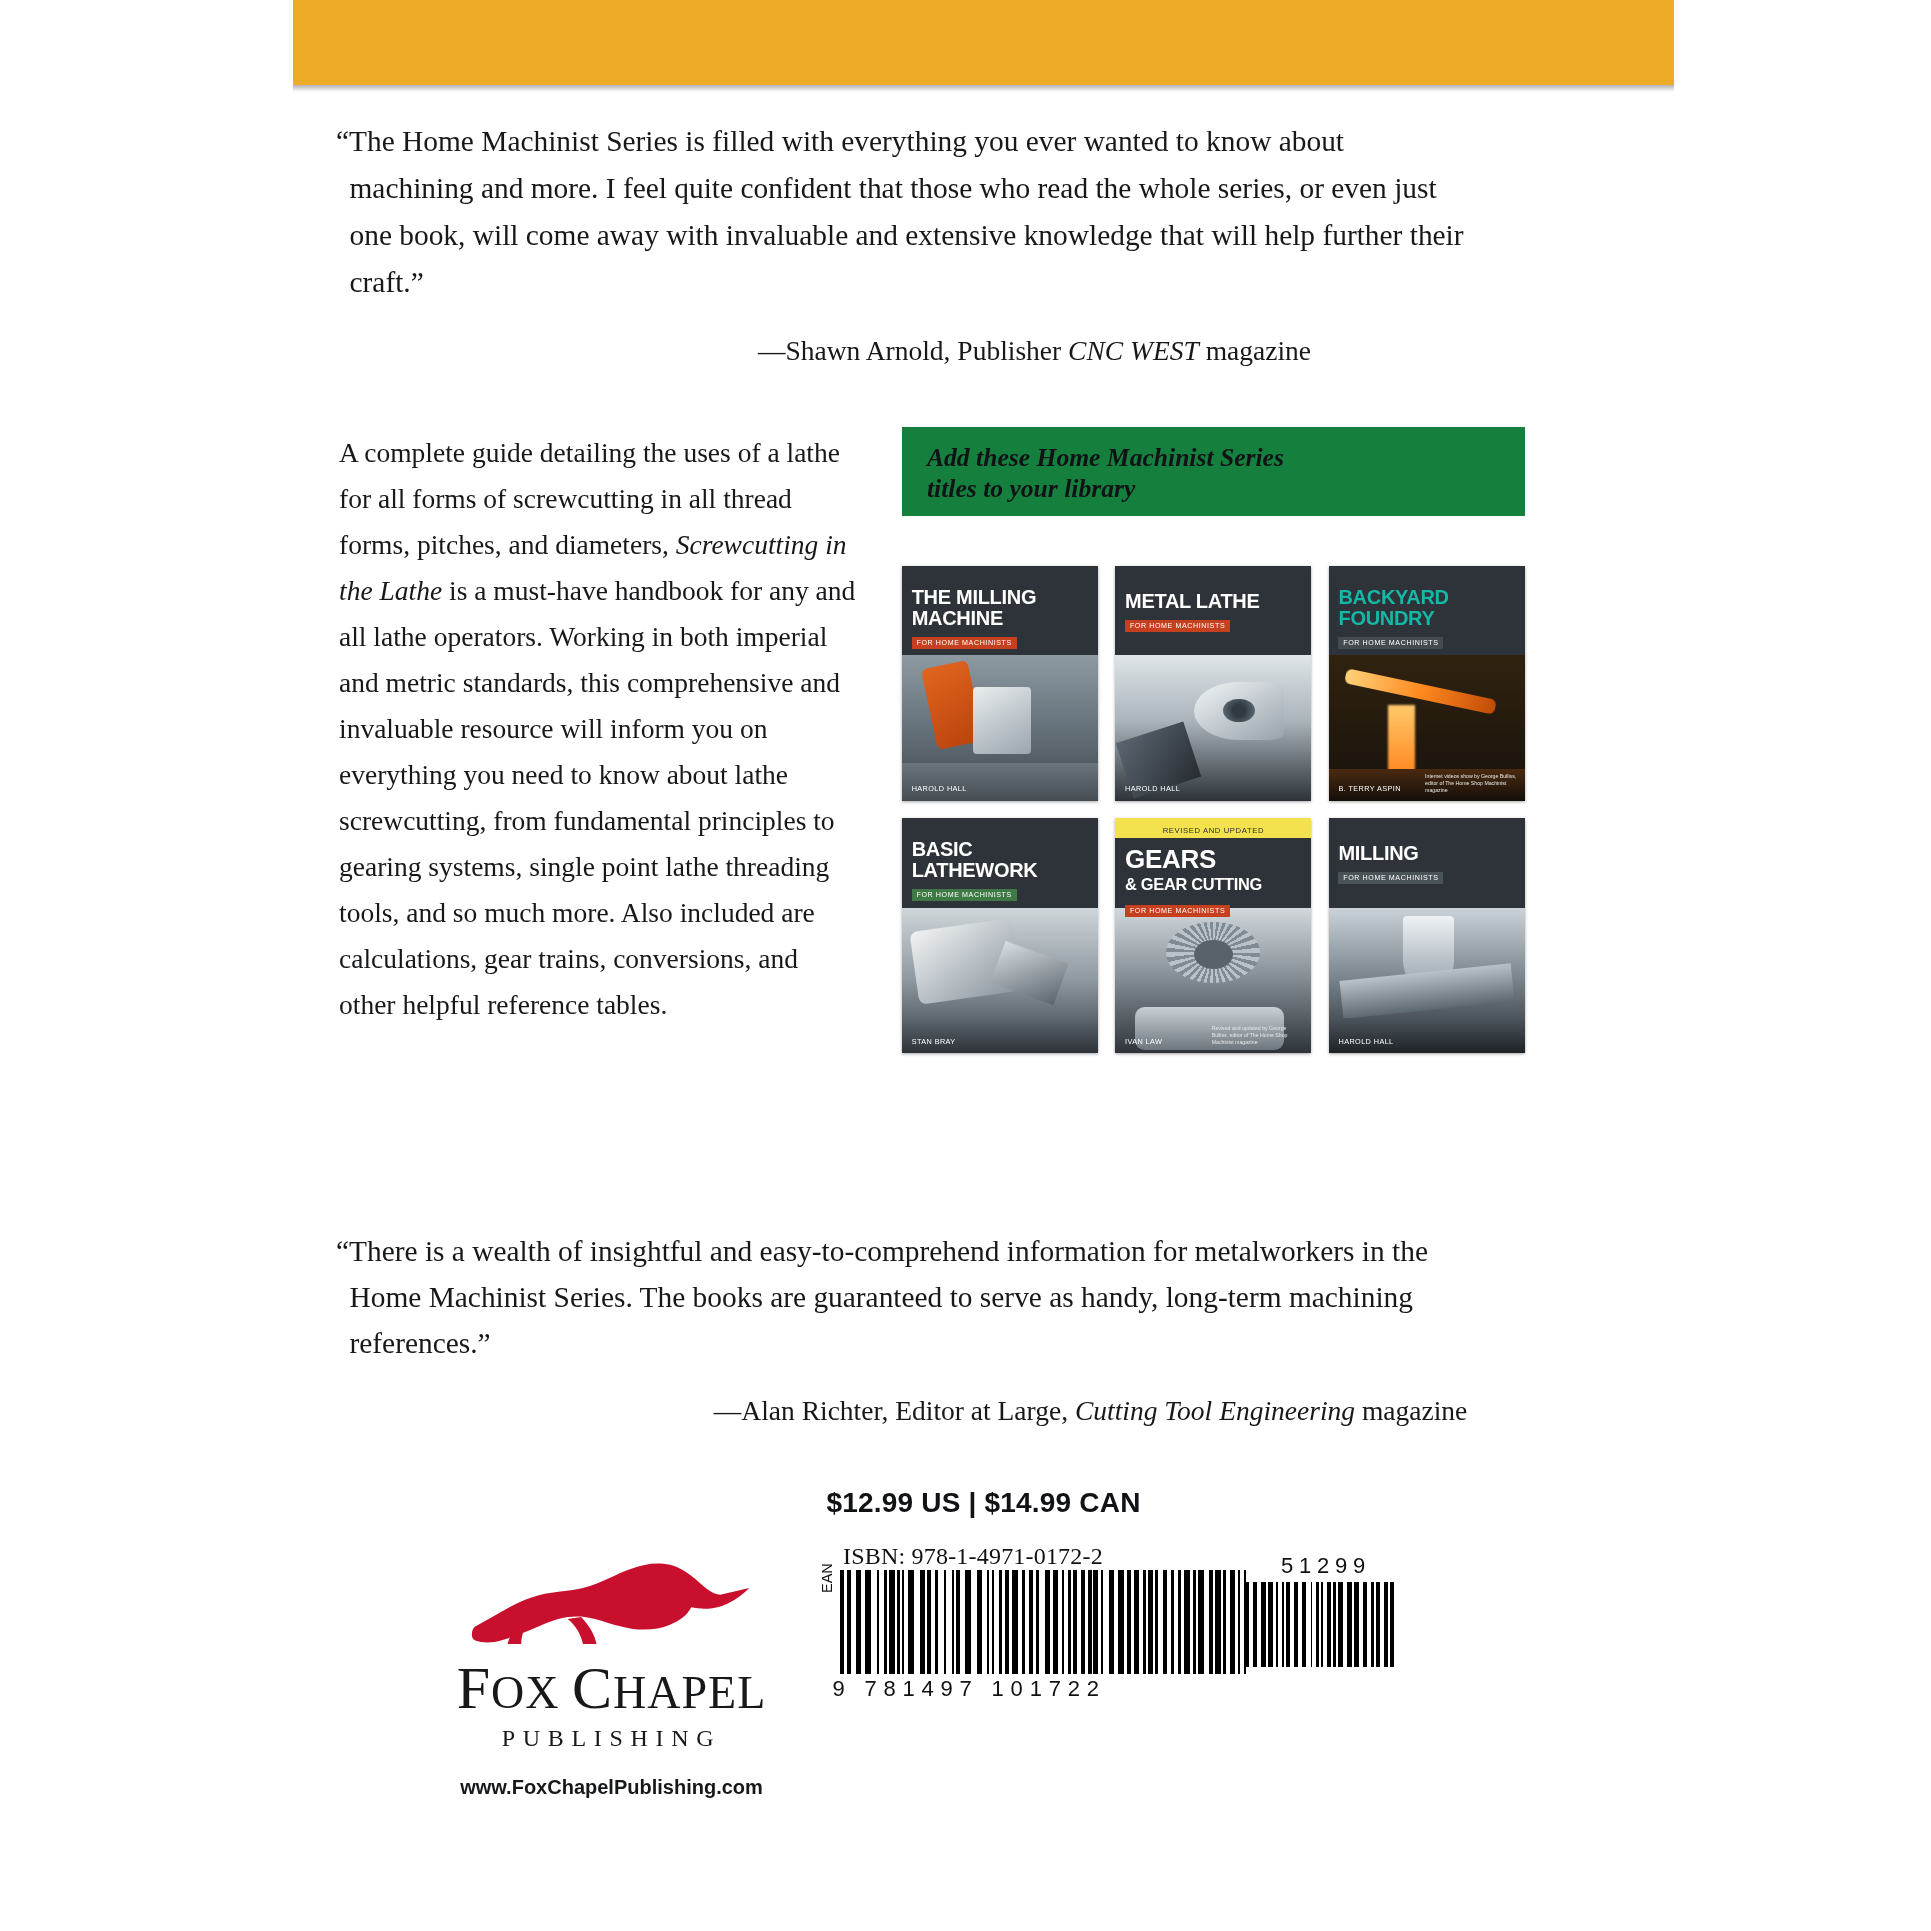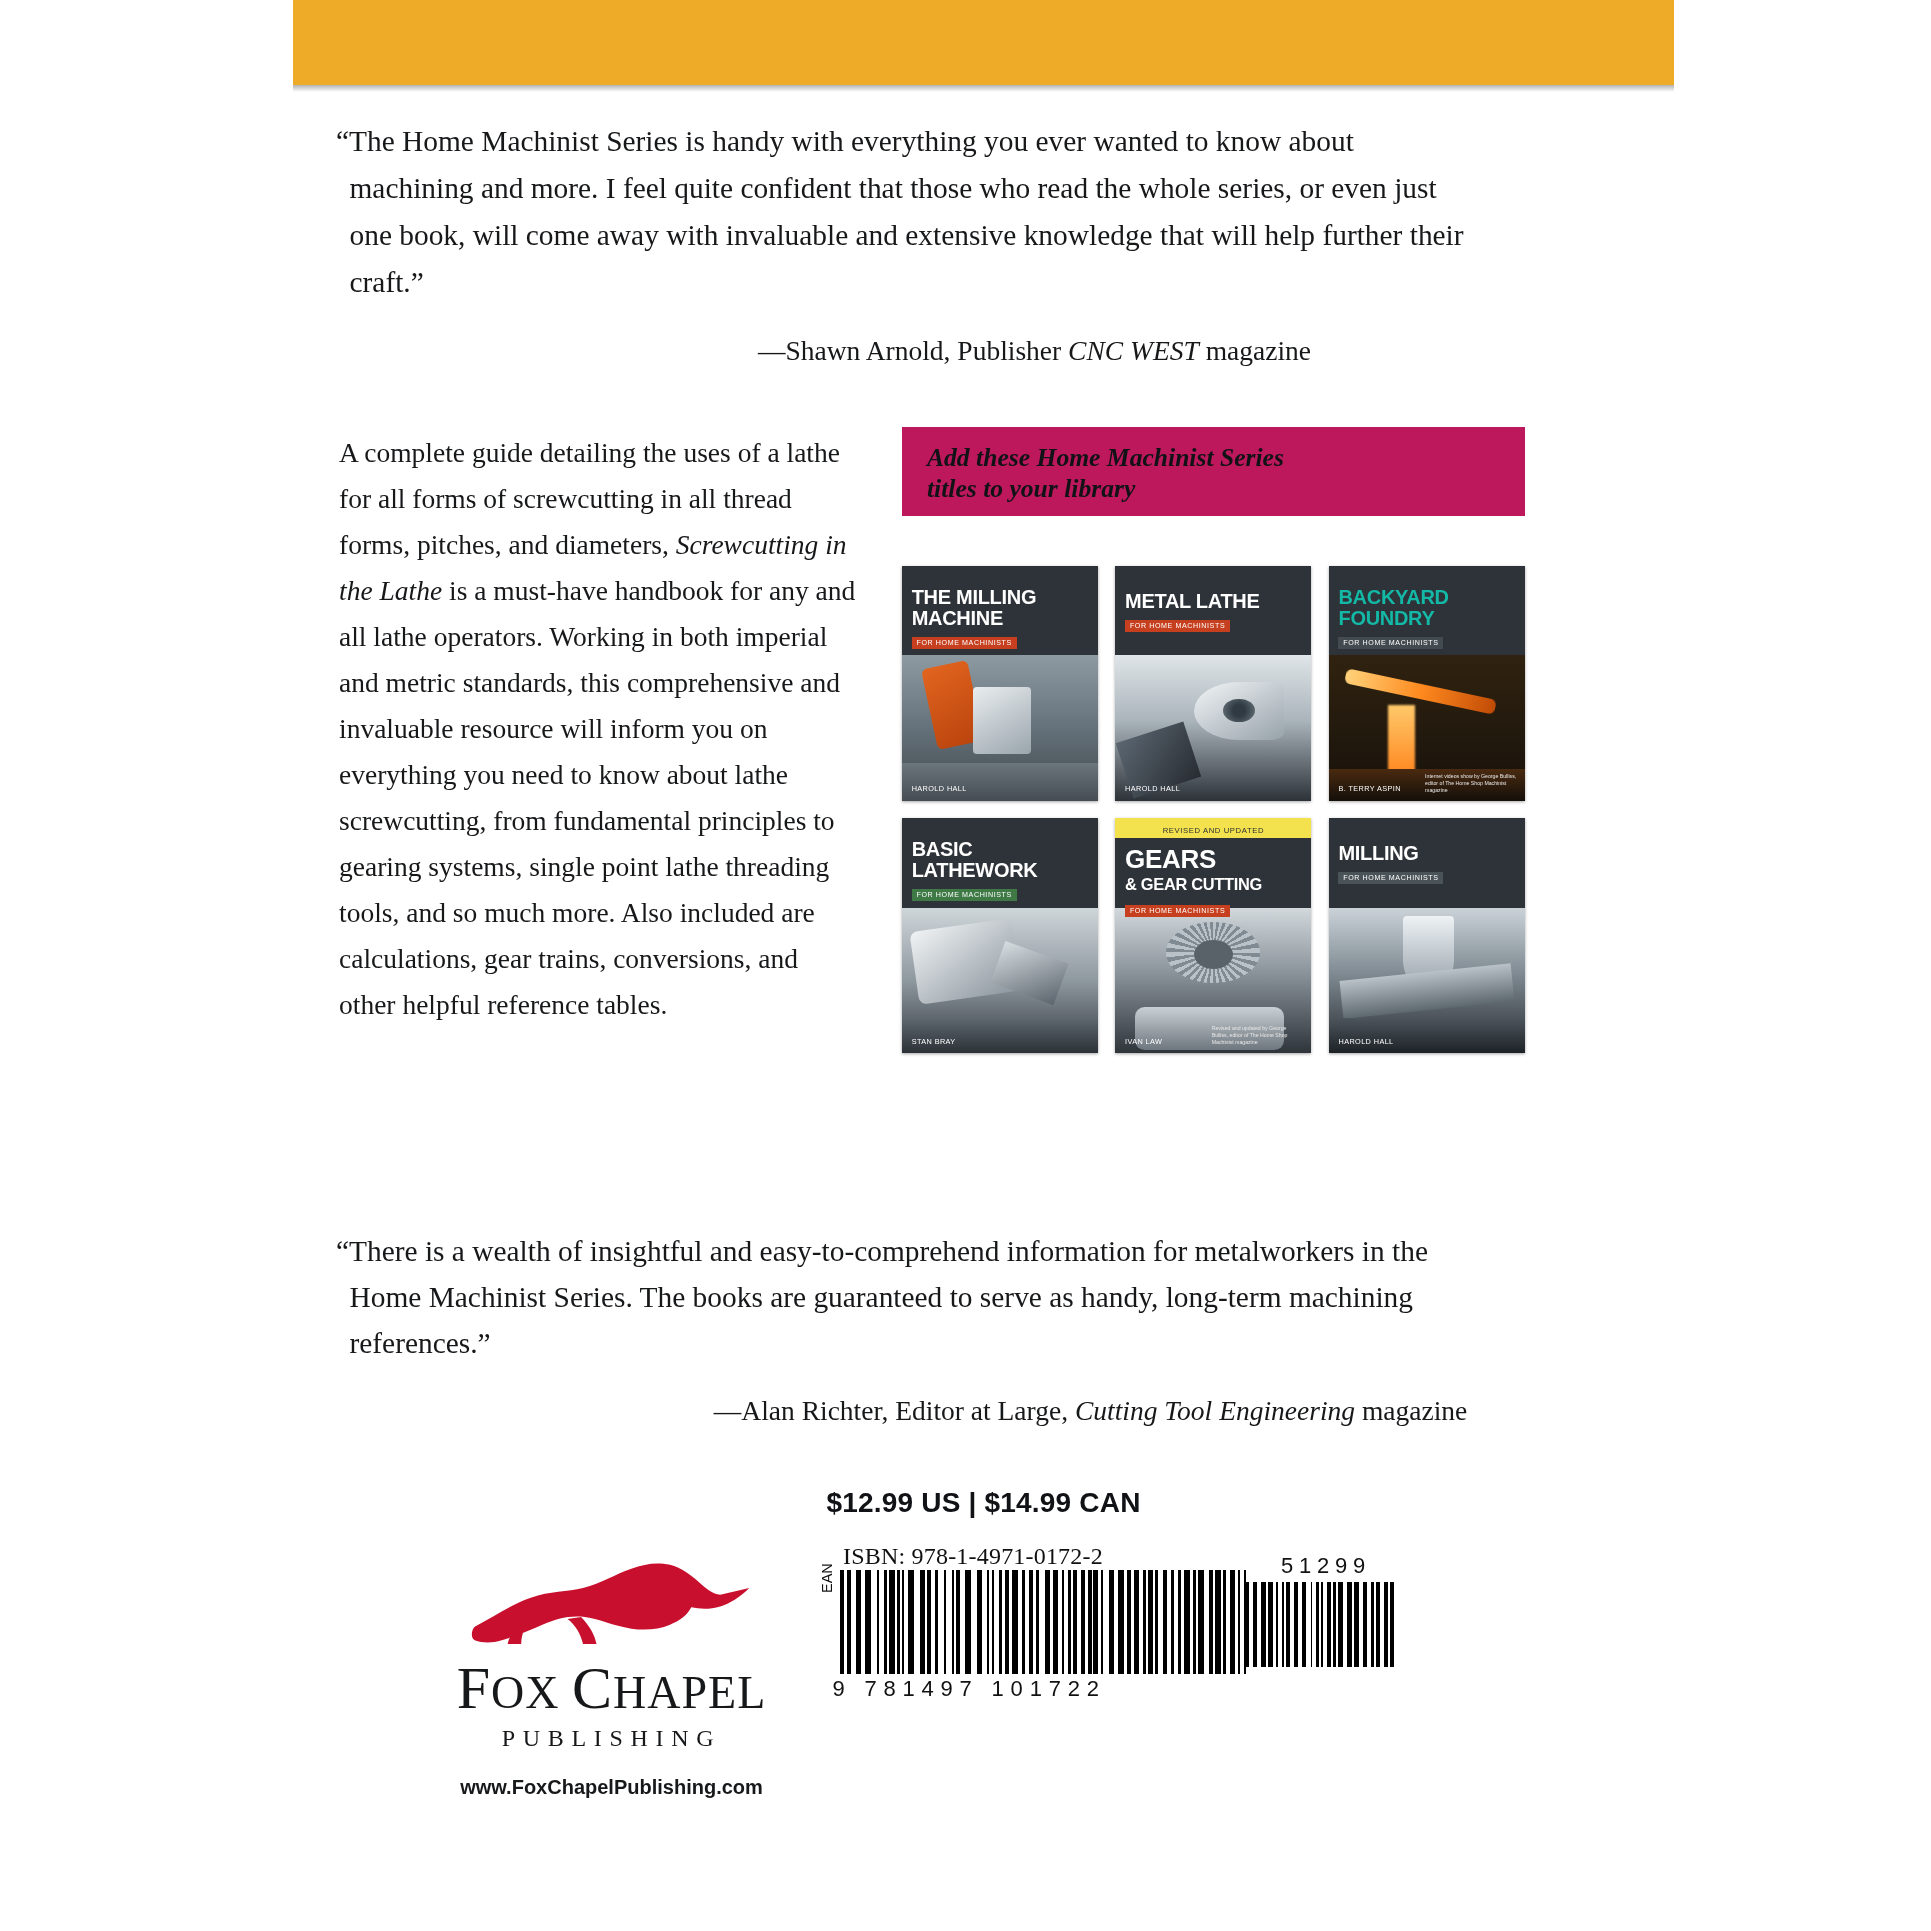--- a/index.html
+++ b/index.html
@@ -107,21 +107,21 @@
   }
 
   
   #promo {
     position: absolute;
     left: 609px;
     top: 427px;
     width: 623px;
   }
   #promo-header {
-    background: #be185d;
+    background: #15803d;
     width: 623px;
     height: 89px;
     box-sizing: border-box;
     padding: 15.4px 21px 0 25px;
   }
   #promo-header .line {
     font-family: "Liberation Serif", serif;
     font-style: italic;
     font-weight: bold;
     font-size: 25.6px;
@@ -447,21 +447,21 @@
 </head>
 <body>
 
 <div id="page">
   <div id="cover">
 
     <div id="top-band"></div>
     <div id="top-band-shadow"></div>
 
     <div class="quote-block" id="quote-top">
-      <div class="quote-text">“The Home Machinist Series is handy with everything you ever wanted to know about machining and more. I feel quite confident that those who read the whole series, or even just one book, will come away with invaluable and extensive knowledge that will help further their craft.”</div>
+      <div class="quote-text">“The Home Machinist Series is filled with everything you ever wanted to know about machining and more. I feel quite confident that those who read the whole series, or even just one book, will come away with invaluable and extensive knowledge that will help further their craft.”</div>
       <div class="attrib"><span>—Shawn Arnold, Publisher </span><span class="ital">CNC WEST</span><span> magazine</span></div>
     </div>
 
     <div id="description"><span>A complete guide detailing the uses of a lathe for all forms of screwcutting in all thread forms, pitches, and diameters, </span><span class="ital">Screwcutting in the Lathe</span><span> is a must-have handbook for any and all lathe operators. Working in both imperial and metric standards, this comprehensive and invaluable resource will inform you on everything you need to know about lathe screwcutting, from fundamental principles to gearing systems, single point lathe threading tools, and so much more. Also included are calculations, gear trains, conversions, and other helpful reference tables.</span></div>
 
     <div id="promo">
       <div id="promo-header">
         <div class="line"><span>Add these </span><span>Home Machinist Series</span></div>
         <div class="line">titles to your library</div>
       </div>

